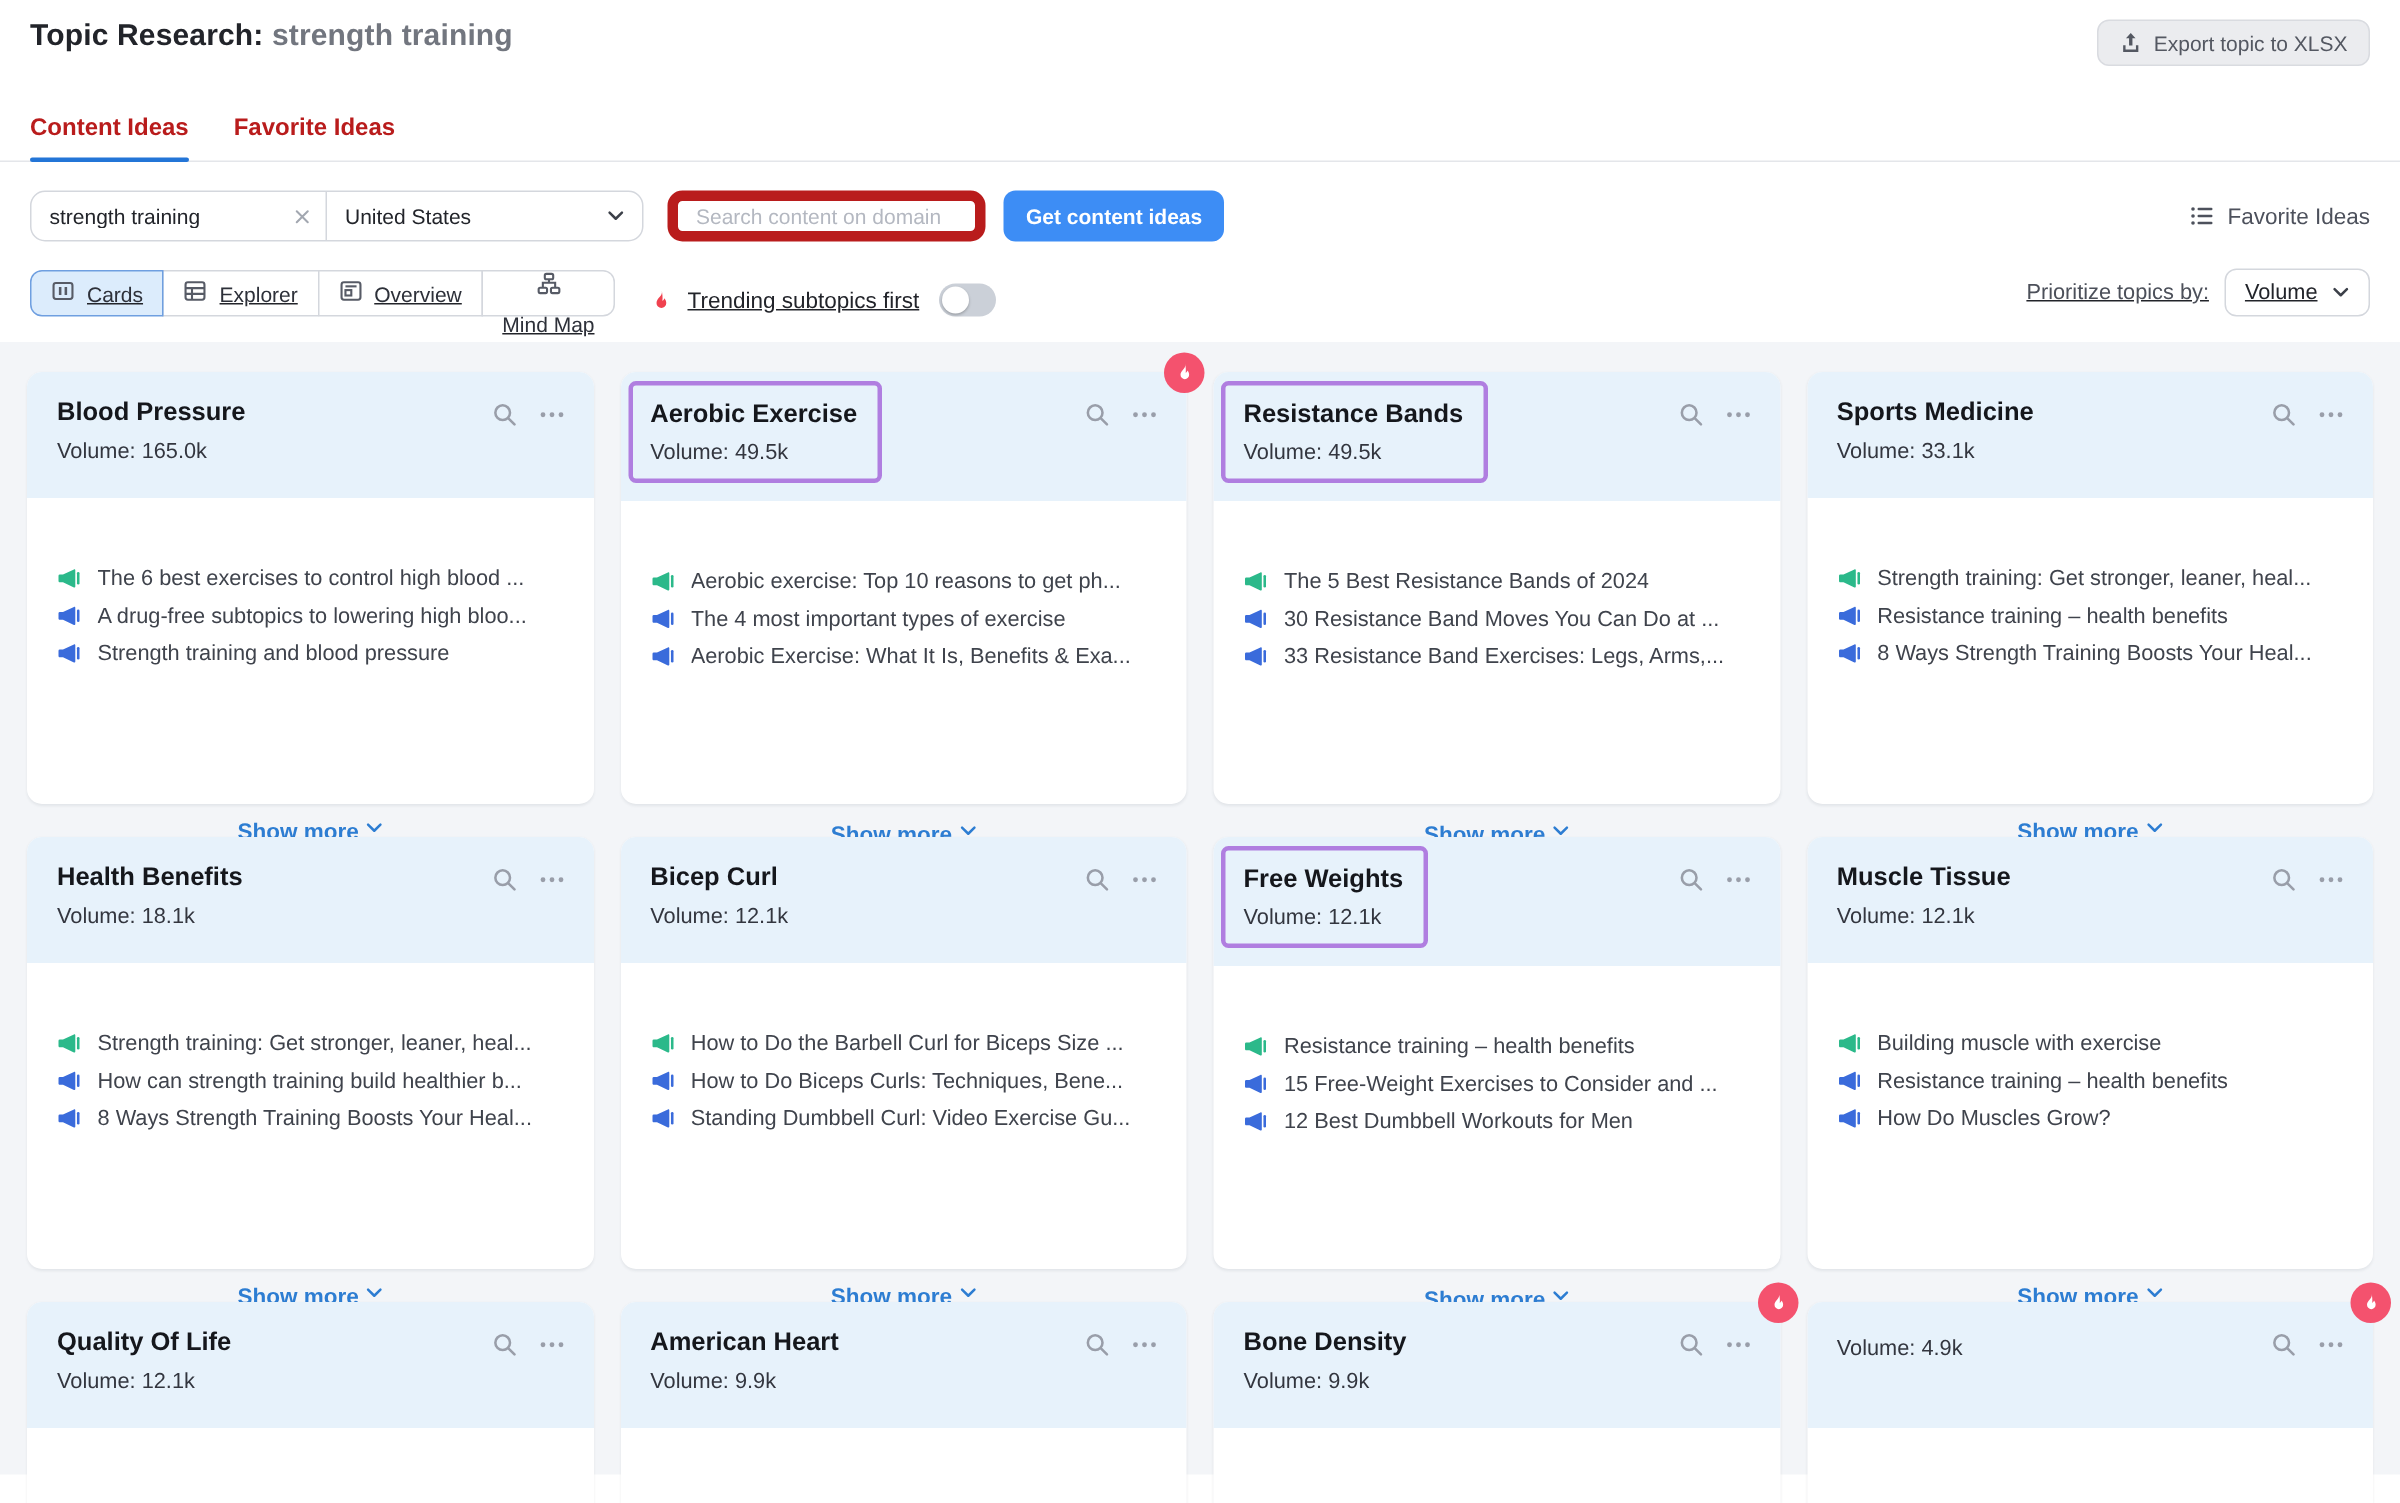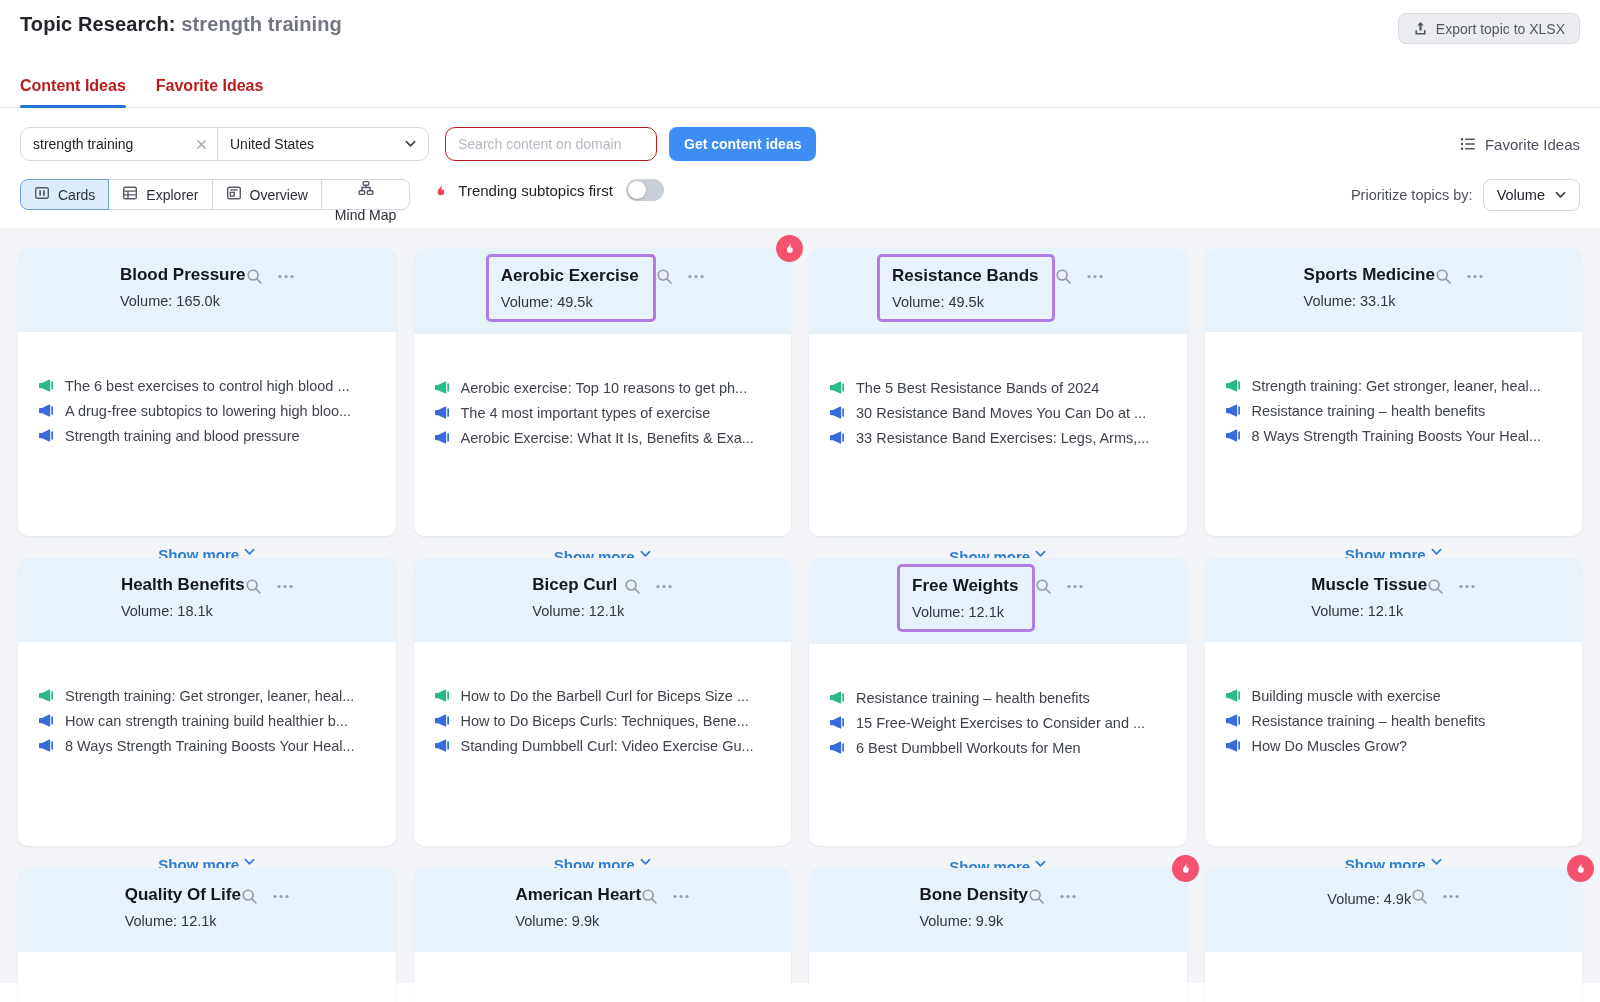--- a/index.html
+++ b/index.html
@@ -22,29 +22,29 @@
   .filters-row { display:flex; align-items:center; margin-top:19px; padding:0 20px; }
   .kw-country { display:flex; align-items:stretch; height:34px; background:#fff; border:1px solid #d4d7dd; border-radius:10px; overflow:hidden; }
   .kw-wrap { display:flex; align-items:center; width:196px; padding:0 10px 0 12px; }
   .kw-wrap input { border:0; outline:0; flex:1; font-size:14px; color:#22242a; font-family:inherit; min-width:0; background:transparent; }
   .clear-x { color:#a2a7b0; display:flex; align-items:center; cursor:pointer; }
   .clear-x svg { width:11px; height:11px; }
   .divider-v { width:1px; background:#d4d7dd; }
   .country { display:flex; align-items:center; justify-content:space-between; width:210px; padding:0 12px; font-size:14px; cursor:pointer; }
   .country .chev, .pselect .chev { color:#3c4049; display:flex; }
   .chev svg { width:11px; height:8px; }
-  .domain-input { margin-left:16px; width:212px; height:34px; border:1px solid #b91c1c; border-radius:10px;
+  .domain-input { margin-left:16px; width:212px; height:34px; border:7px solid #b91c1c; border-radius:10px;
     padding:0 12px; font-size:14px; color:#22242a; outline:0; font-family:inherit; }
   .domain-input::placeholder { color:#b4b8c1; }
   .get-ideas-btn { margin-left:12px; height:34px; padding:0 15px; background:#3d8df5; color:#fff;
     border:0; border-radius:8px; font-size:14px; font-weight:600; font-family:inherit; cursor:pointer; }
   .fav-link { margin-left:auto; display:flex; align-items:center; gap:9px; color:#4d515c; font-size:15px; cursor:pointer; }
   .fav-link svg { width:16px; height:16px; }
 
-  .toolbar-row { display:flex; align-items:flex-start; margin-top:18px; padding:0 20px; }
+  .toolbar-row { display:flex; align-items:flex-end; margin-top:18px; padding:0 20px;text-decoration:underline; }
   .segmented { display:flex; }
   .seg { display:flex; align-items:center; gap:8px; height:31px; padding:0 13px; background:#fff;
     border:1px solid #d4d7dd; font-size:14px; color:#2d3039; cursor:pointer; margin-left:-1px; position:relative; }
   .seg:first-child { border-radius:8px 0 0 8px; margin-left:0; }
   .seg:last-child { border-radius:0 8px 8px 0;flex-direction:column; }
   .seg svg { width:16px; height:16px; color:#575b66; }
   .seg.active { background:#dcecfc; border-color:#6f9fe0; z-index:1; }
   .trending-group { display:flex; align-items:center; gap:9px; margin-left:22px; }
   .trending-group .fire { color:#f0424f; display:flex; }
   .trending-group .fire svg { width:17px; height:17px; }
@@ -56,21 +56,21 @@
   .prioritize-label { font-size:14.5px; color:#4c505a; }
   .pselect { display:flex; align-items:center; gap:10px; height:32px; padding:0 13px; background:#fff;
     border:1px solid #d4d7dd; border-radius:8px; font-size:14.5px; color:#22242a; cursor:pointer; }
 
   
   .cards-area { margin-top:17px; background:#f3f5f8; padding:20px 18px 0 18px; height:755px; }
   .grid { display:grid; grid-template-columns:repeat(4,1fr); column-gap:18px; row-gap:22px; }
   .card { position:relative; background:#fff; border-radius:10px; height:288px;
     box-shadow:0 1px 2px rgba(35,45,60,.08); }
   .card-header { background:#e7f2fb; border-radius:10px 10px 0 0; min-height:84px; padding:16px 20px 12px 20px;
-    display:flex; justify-content:center; align-items:flex-start; }
+    display:flex; justify-content:space-between; align-items:flex-start; }
   .title-block { }
   .title-block.highlighted { border:3px solid #b07ee0; border-radius:5px; padding:8px 14px 9px 12px; margin:-10px 0 0 -15px; }
   .card-title { font-size:17px; font-weight:700; color:#15171c; line-height:1.3; max-width:240px; }
   .card-volume { margin-top:7px; font-size:14.5px; color:#33363f; }
   .head-actions { display:flex; align-items:center; gap:15px; margin-top:4px; color:#999ea9; }
   .head-actions .ic { display:flex; cursor:pointer; }
   .head-actions svg { width:17px; height:17px; }
   .head-actions .dots svg { width:16px; height:5px; }
   .card-body { position:relative; padding:46px 20px 0 20px; height:245px; }
   .idea-list { list-style:none; }
@@ -631,21 +631,21 @@
               </span>
               <span class="txt">15 Free-Weight Exercises to Consider and ...</span>
             </li>
             <li class="idea-item">
               <span class="mega" style="color: rgb(58, 107, 219);">
                 <svg viewBox="0 0 16 16" fill="currentColor">
                   <path d="M11.3 1.6 4 5H1.9a.9.9 0 0 0-.9.9v3.4c0 .5.4.9.9.9H4l7.3 3.4c.4.2.9-.1.9-.6V2.2c0-.5-.5-.8-.9-.6z"></path>
                   <rect x="13.3" y="3.3" width="1.7" height="8.4" rx=".85"></rect>
                 </svg>
               </span>
-              <span class="txt">6 Best Dumbbell Workouts for Men</span>
+              <span class="txt">12 Best Dumbbell Workouts for Men</span>
             </li>
           </ul>
           <div class="show-more"><button>
               <span>Show more</span>
               <span style="display: flex;">
                 <svg viewBox="0 0 12 8" fill="none" stroke="currentColor" stroke-width="1.8" stroke-linecap="round" stroke-linejoin="round">
                   <path d="m1.5 1.5 4.5 4.5 4.5-4.5"></path>
                 </svg>
               </span>
             </button></div>

